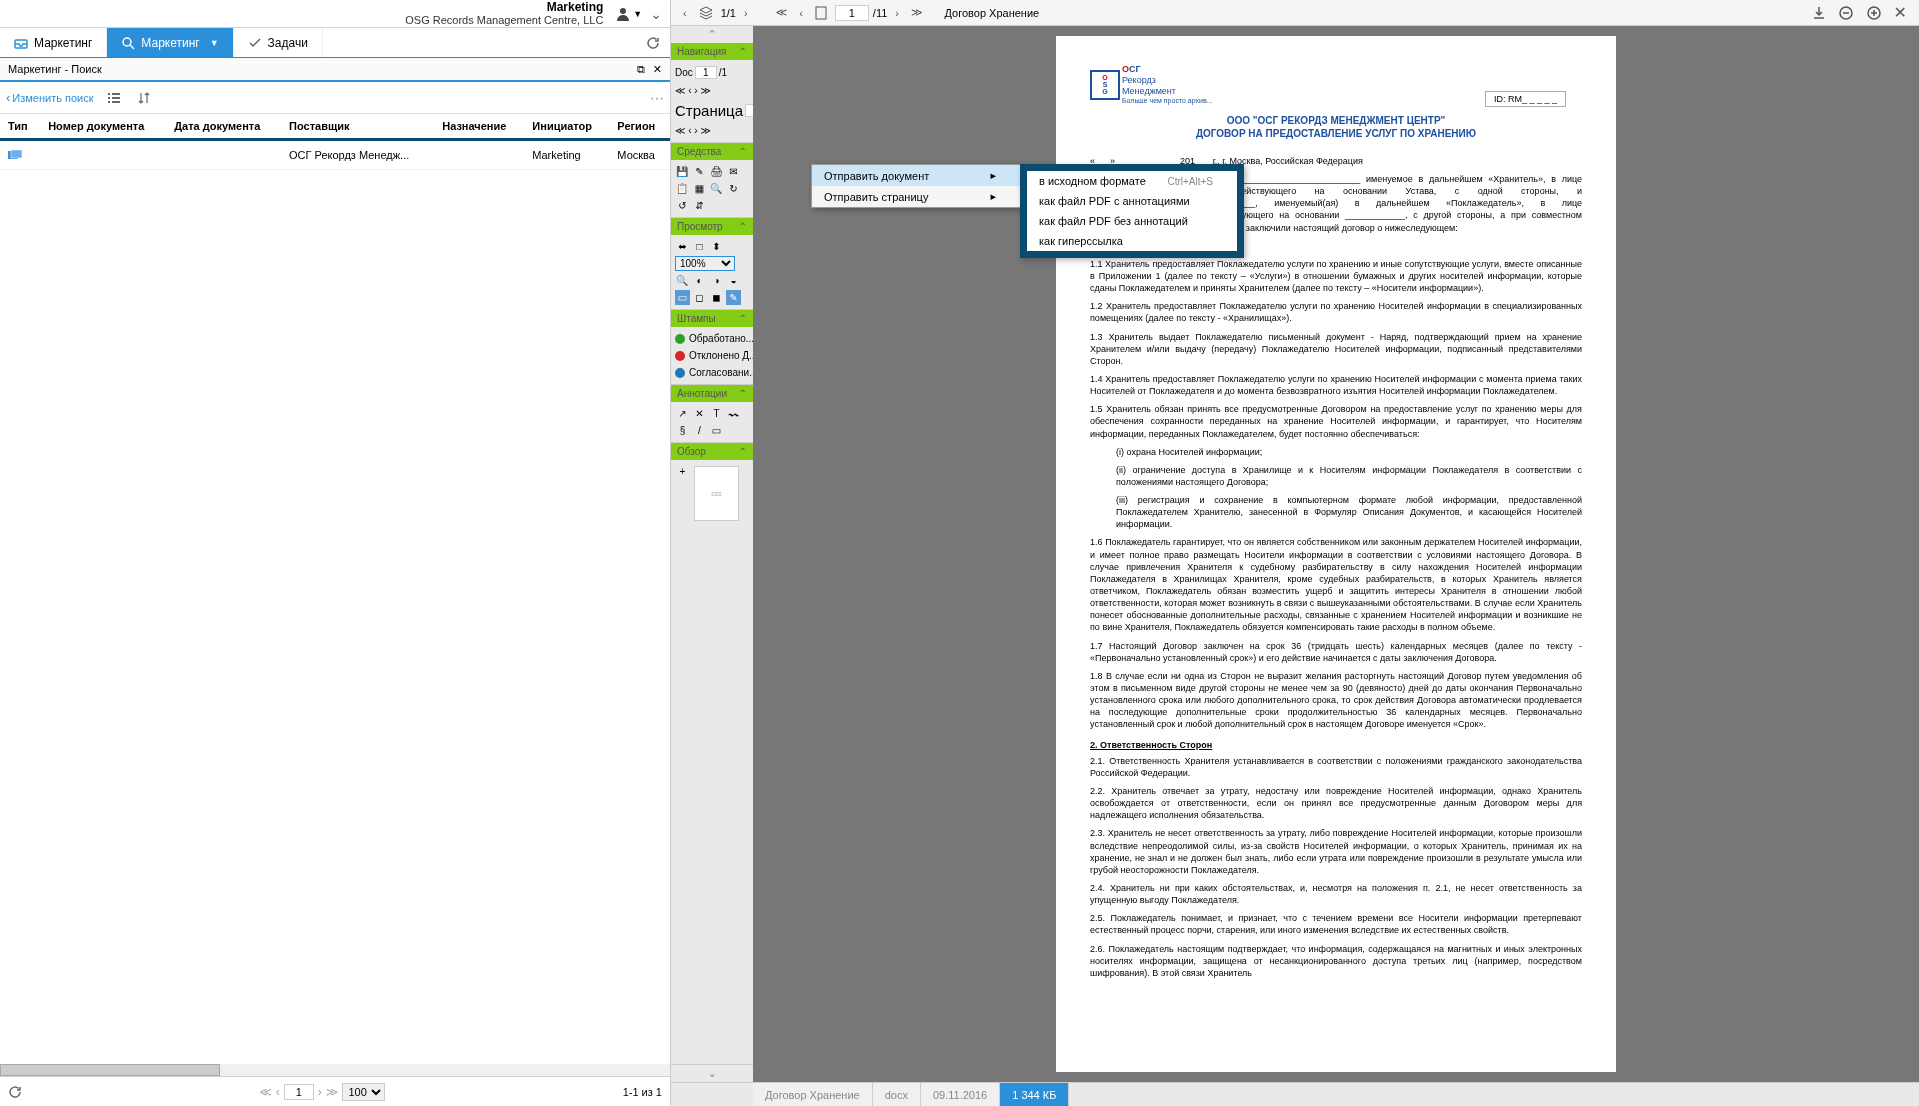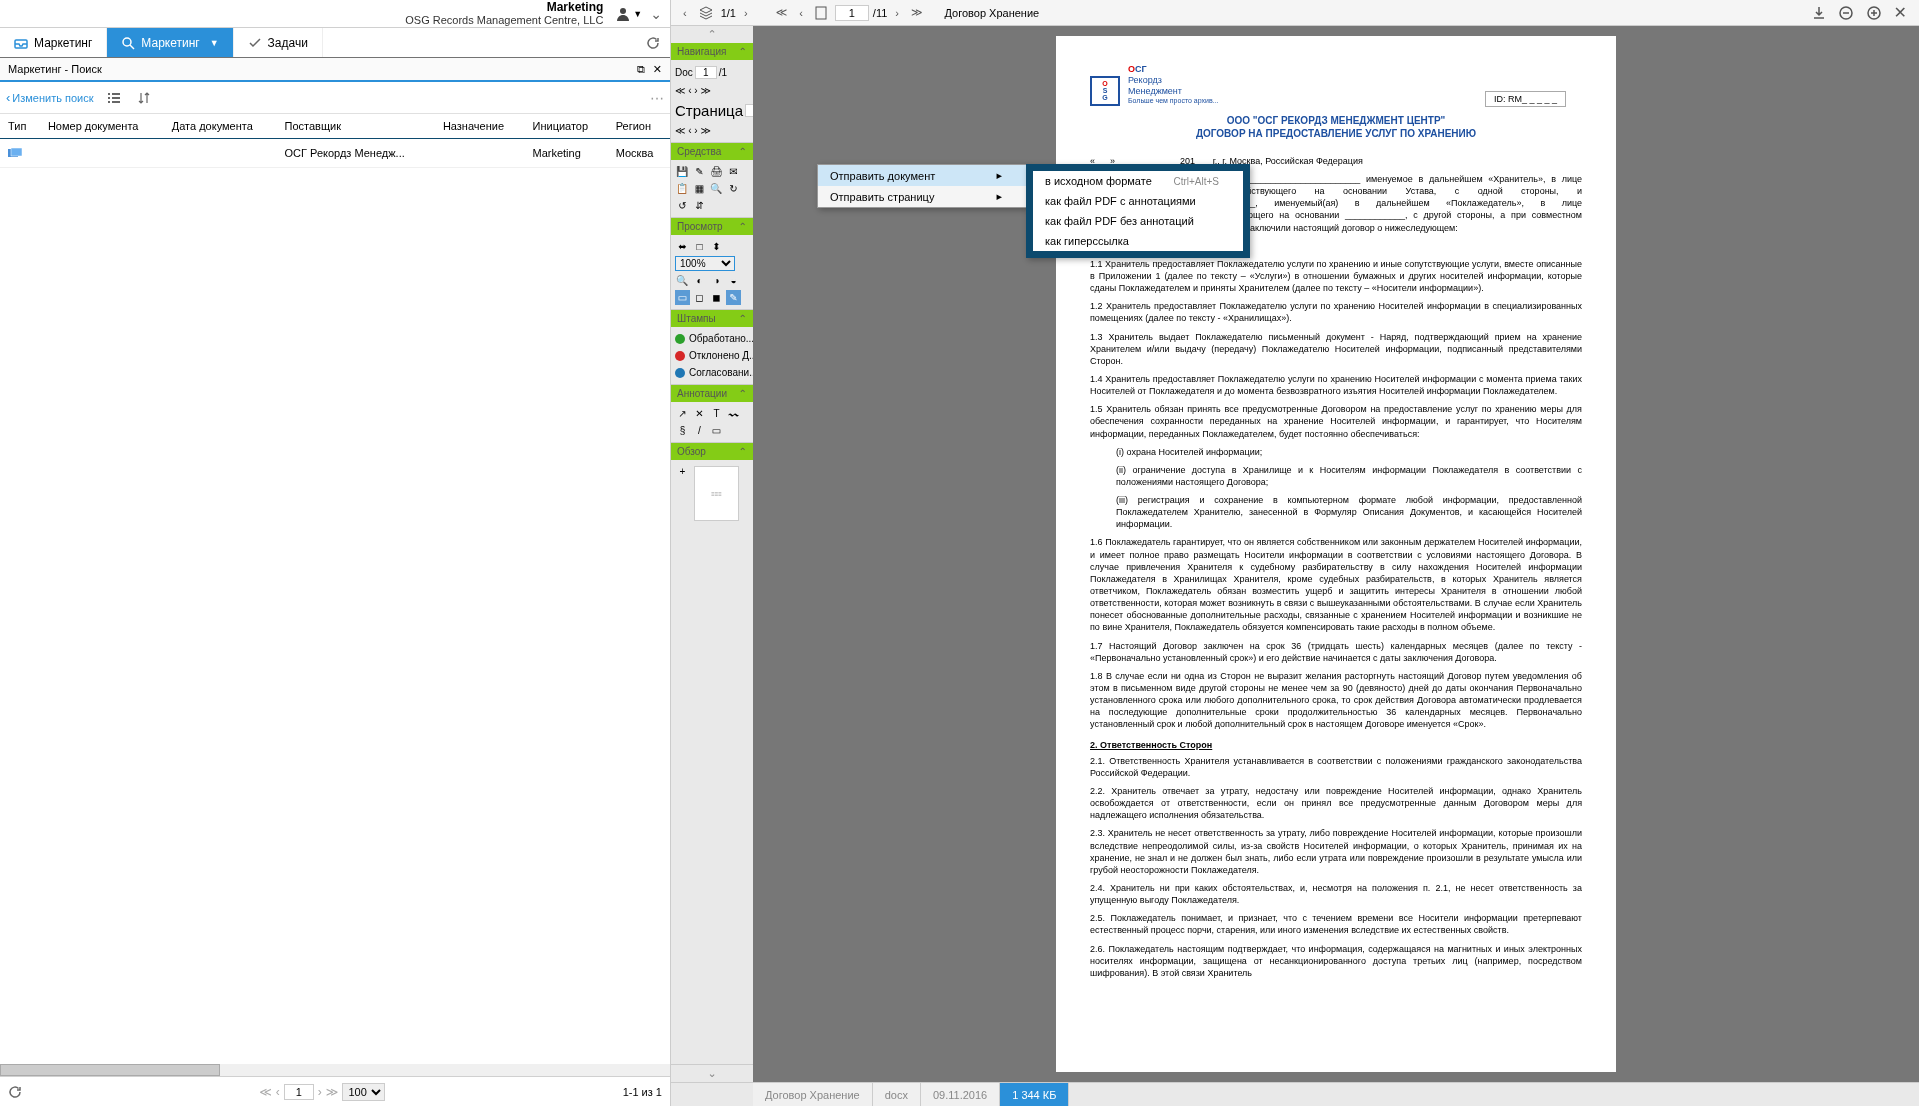--- a/index.html
+++ b/index.html
@@ -17,21 +17,21 @@
 .tab.active .chevron{color:#fff}
 .tab-icon{width:14px;height:14px;display:inline-flex;align-items:center;justify-content:center}
 .refresh-btn{margin-left:auto;padding:0 10px}
 .breadcrumb-bar{display:flex;align-items:center;justify-content:space-between;padding:4px 8px;font-size:11px;border-bottom:2px solid #2b90d9;height:24px;background:#fafafa}
 .breadcrumb-bar .actions{display:flex;gap:8px}
 .toolbar-row{display:flex;align-items:center;padding:4px 6px;border-bottom:1px solid #e0e0e0;height:32px;background:#fff}
 .modify-search{color:#2b90d9;font-size:11px;cursor:pointer;display:flex;align-items:center;gap:2px}
 .view-btn{margin-left:10px;padding:3px;cursor:pointer}
 .table-area{flex:1;overflow:auto;position:relative}
 .data-table{width:100%;border-collapse:collapse;font-size:11px}
-.data-table th{text-align:left;padding:6px 8px;font-weight:normal;border-bottom:1px solid #0c4a6e}
+.data-table th{text-align:left;padding:6px 8px;font-weight:bold;border-bottom:3px solid #0c4a6e}
 .data-table td{padding:8px;border-bottom:1px solid #f0f0f0}
 .doc-icon-cell{color:#2b90d9}
 .footer-bar{display:flex;align-items:center;padding:4px 8px;border-top:1px solid #d0d0d0;height:30px;font-size:11px;background:#fff}
 .footer-refresh{margin-right:auto}
 .pagination{display:flex;align-items:center;gap:4px}
 .pagination button{border:none;background:none;cursor:pointer;color:#aaa;font-size:12px}
 .pagination input{width:30px;text-align:center;border:1px solid #ccc;font-size:11px;padding:1px}
 .pagination select{font-size:11px;border:1px solid #ccc;padding:1px}
 .right-pane{flex:1;display:flex;flex-direction:column;background:#e9e9e9}
 .viewer-toolbar{display:flex;align-items:center;padding:2px 8px;height:26px;background:#f5f5f5;border-bottom:1px solid #ccc;font-size:11px;gap:4px}
@@ -45,21 +45,21 @@
 .panel-content{padding:4px;display:flex;flex-wrap:wrap;gap:2px}
 .panel-content .tool{width:15px;height:15px;display:flex;align-items:center;justify-content:center;cursor:pointer;font-size:10px}
 .nav-row{display:flex;align-items:center;gap:2px;font-size:10px;padding:2px 0}
 .nav-row input{width:22px;text-align:center;border:1px solid #ccc;font-size:10px}
 .stamp-item{display:flex;align-items:center;gap:4px;font-size:10px;padding:2px 0;cursor:pointer;white-space:nowrap;overflow:hidden;text-overflow:ellipsis}
 .stamp-dot{width:10px;height:10px;border-radius:50%;flex-shrink:0}
 .zoom-select{width:60px;font-size:10px;border:1px solid #2b90d9}
 .thumb-box{width:45px;height:55px;border:1px solid #ccc;background:#fff;margin:2px;display:flex;align-items:center;justify-content:center;font-size:6px;color:#999}
 .document-area{flex:1;background:#777;display:flex;justify-content:center;overflow:auto;position:relative}
 .page{width:560px;background:#fff;margin:10px 0;padding:28px 34px;font-size:9px;line-height:1.35;color:#000;position:relative}
-.logo-block{display:flex;gap:8px;align-items:flex-end;margin-bottom:8px}
+.logo-block{display:flex;gap:2px;align-items:center;margin-bottom:8px}
 .logo-sq{width:30px;height:30px;border:2px solid #1e50a0;display:flex;flex-direction:column;justify-content:center;align-items:center;font-size:7px;font-weight:bold;color:#1e50a0;line-height:1}
 .logo-text{font-size:9px;color:#1e50a0;line-height:1.2}
 .logo-text b{color:#d00}
 .logo-text .s1{font-weight:bold}
 .logo-sub{font-size:7px;color:#1e50a0}
 .doc-title{text-align:center;font-size:10px;font-weight:bold;color:#1e50a0;margin-bottom:14px}
 .id-box{position:absolute;top:55px;right:50px;border:1px solid #aaa;padding:1px 8px;font-size:9px}
 .para{margin-bottom:6px;text-align:justify}
 .subhead{font-weight:bold;text-decoration:underline;margin:8px 0 4px}
 .indent{margin-left:26px}
@@ -413,21 +413,21 @@
 
           <div class="subhead">2.     Ответственность Сторон</div>
           <div class="para">2.1. Ответственность Хранителя устанавливается в соответствии с положениями гражданского законодательства Российской Федерации.</div>
           <div class="para">2.2. Хранитель отвечает за утрату, недостачу или повреждение Носителей информации, однако Хранитель освобождается от ответственности, если он принял все предусмотренные данным Договором меры для надлежащего исполнения обязательства.</div>
           <div class="para">2.3. Хранитель не несет ответственность за утрату, либо повреждение Носителей информации, которые произошли вследствие непреодолимой силы, из-за свойств Носителей информации, о которых Хранитель, принимая их на хранение, не знал и не должен был знать, либо если утрата или повреждение произошли в результате умысла или грубой неосторожности Поклажедателя.</div>
           <div class="para">2.4. Хранитель ни при каких обстоятельствах, и, несмотря на положения п. 2.1, не несет ответственность за упущенную выгоду Поклажедателя.</div>
           <div class="para">2.5. Поклажедатель понимает, и признает, что с течением времени все Носители информации претерпевают естественный процесс порчи, старения, или иного изменения вследствие их естественных свойств.</div>
           <div class="para">2.6. Поклажедатель настоящим подтверждает, что информация, содержащаяся на магнитных и иных электронных носителях информации, защищена от несанкционированного доступа третьих лиц (например, посредством шифрования). В этой связи Хранитель</div>
         </div>
 
-        <div class="context-menu" style="left:64px;top:138px;width:210px">
+        <div class="context-menu" style="left:58px;top:138px;width:210px">
           <div class="menu-item hover">
             <span>Отправить документ</span>
               <span>▸</span>
           </div>
           <div class="menu-item">
             <span>Отправить страницу</span>
               <span>▸</span>
           </div>
           <div class="submenu" style="top:-1px">
             <div class="menu-item">

